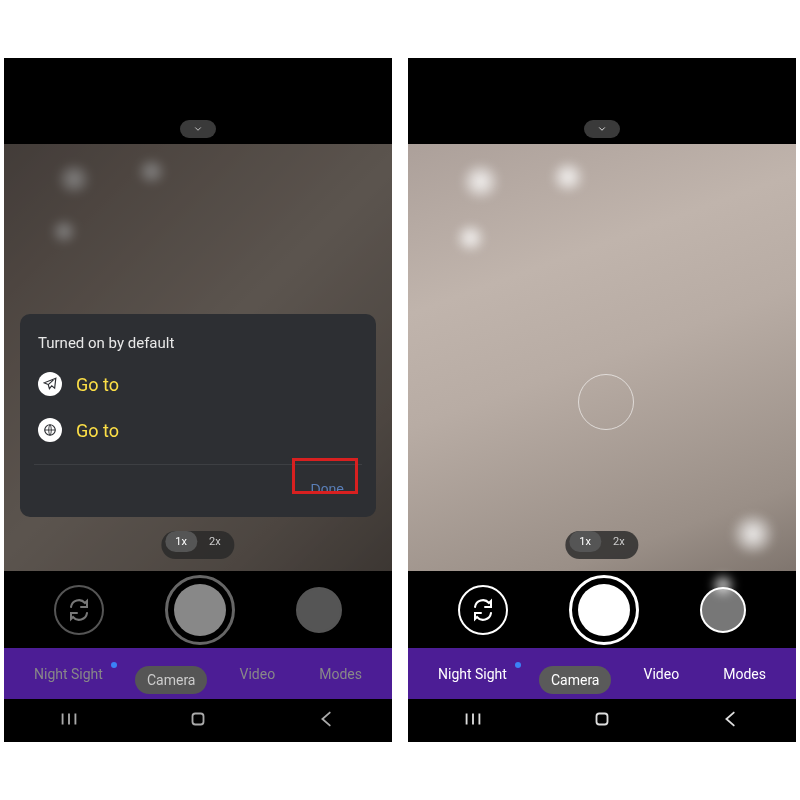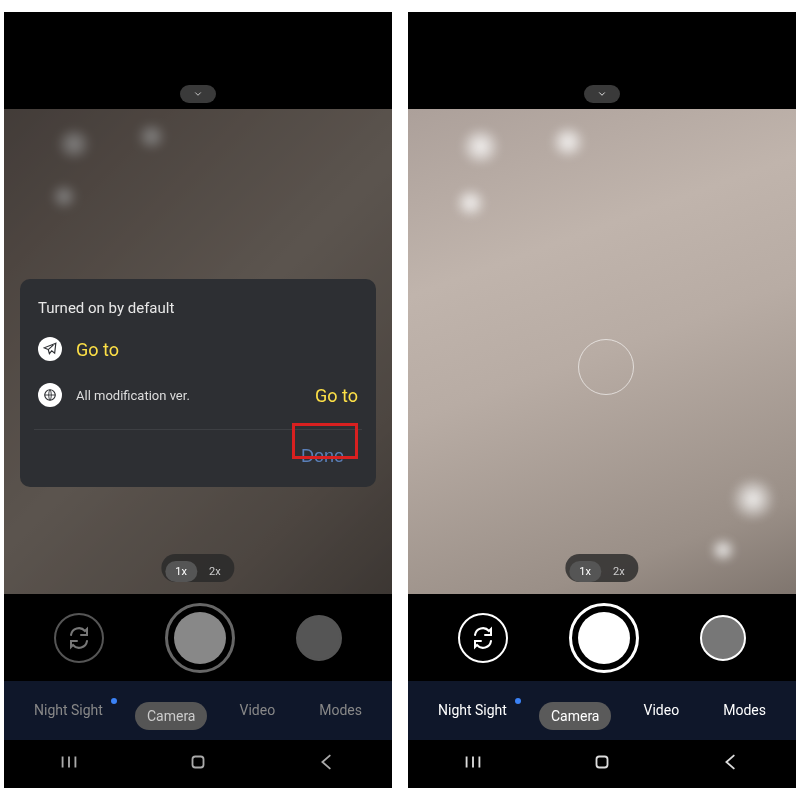--- a/index.html
+++ b/index.html
@@ -12,21 +12,21 @@
     height: 800px;
     width: 800px;
   }
   .container {
     display: flex;
     gap: 16px;
     padding: 0 4px;
   }
   .phone {
     width: 388px;
-    height: 776px;
+    height: 684px;
     background: #000;
     position: relative;
     overflow: hidden;
     display: flex;
     flex-direction: column;
   }
   .top-bar {
     height: 100px;
     background: #000;
     display: flex;
@@ -71,21 +71,21 @@
     top: 230px;
   }
   .zoom {
     position: absolute;
     bottom: 12px;
     left: 50%;
     transform: translateX(-50%);
     background: rgba(40,40,40,0.8);
     border-radius: 14px;
     display: flex;
-    align-items: flex-end;
+    align-items: flex-start;
     height: 28px;
     padding: 0 4px;
     gap: 2px;
     z-index: 2;
   }
   .zoom-opt {
     font-size: 11px;
     color: #ccc;
     padding: 4px 10px;
     border-radius: 12px;
@@ -133,21 +133,21 @@
     border: none;
     border-top: 1px solid rgba(255,255,255,0.08);
     margin: 4px -4px 10px -4px;
   }
   .dialog-footer {
     display: flex;
     justify-content: flex-end;
   }
   .done-btn {
     color: #5a7fb8;
-    font-size: 18px;
+    font-size: 14px;
     padding: 6px 14px;
     background: none;
     border: none;
   }
   .red-box {
     border: 3px solid #d82020;
     position: absolute;
     pointer-events: none;
   }
   .controls {
@@ -188,21 +188,21 @@
   .gallery {
     width: 46px;
     height: 46px;
     background: #555;
     border: 2px solid #555;
     border-radius: 50%;
   }
   .phone.right .gallery { background: #777; border-color: #fff; }
   .modes {
     height: 60px;
-    background: #0f172a;
+    background: #4c1d95;
     display: flex;
     align-items: center;
     justify-content: space-around;
     padding: 0 8px;
     font-size: 14px;
     color: #888;
   }
   .phone.right .modes { color: #fff; }
   .mode {
     position: relative;
@@ -263,21 +263,20 @@
           </div>
           <span class="goto">Go to</span>
         </div>
         <div class="dialog-row">
           <div class="icon-circle">
             <svg width="14" height="14" viewBox="0 0 24 24">
                 <circle cx="12" cy="12" r="9" fill="none" stroke="#2d2f33" stroke-width="2"></circle>
                 <path d="M3 12h18M12 3c3 3 3 15 0 18M12 3c-3 3-3 15 0 18" fill="none" stroke="#2d2f33" stroke-width="1.5"></path>
               </svg>
           </div>
-          <span class="label">All modification ver.</span>
           <span class="goto">Go to</span>
         </div>
         <hr>
         <div class="dialog-footer">
           <button class="done-btn">Done</button>
         </div>
         <div class="red-box" style="left:272px;top:144px;width:66px;height:36px"></div>
       </div>
 
       <div class="zoom">

